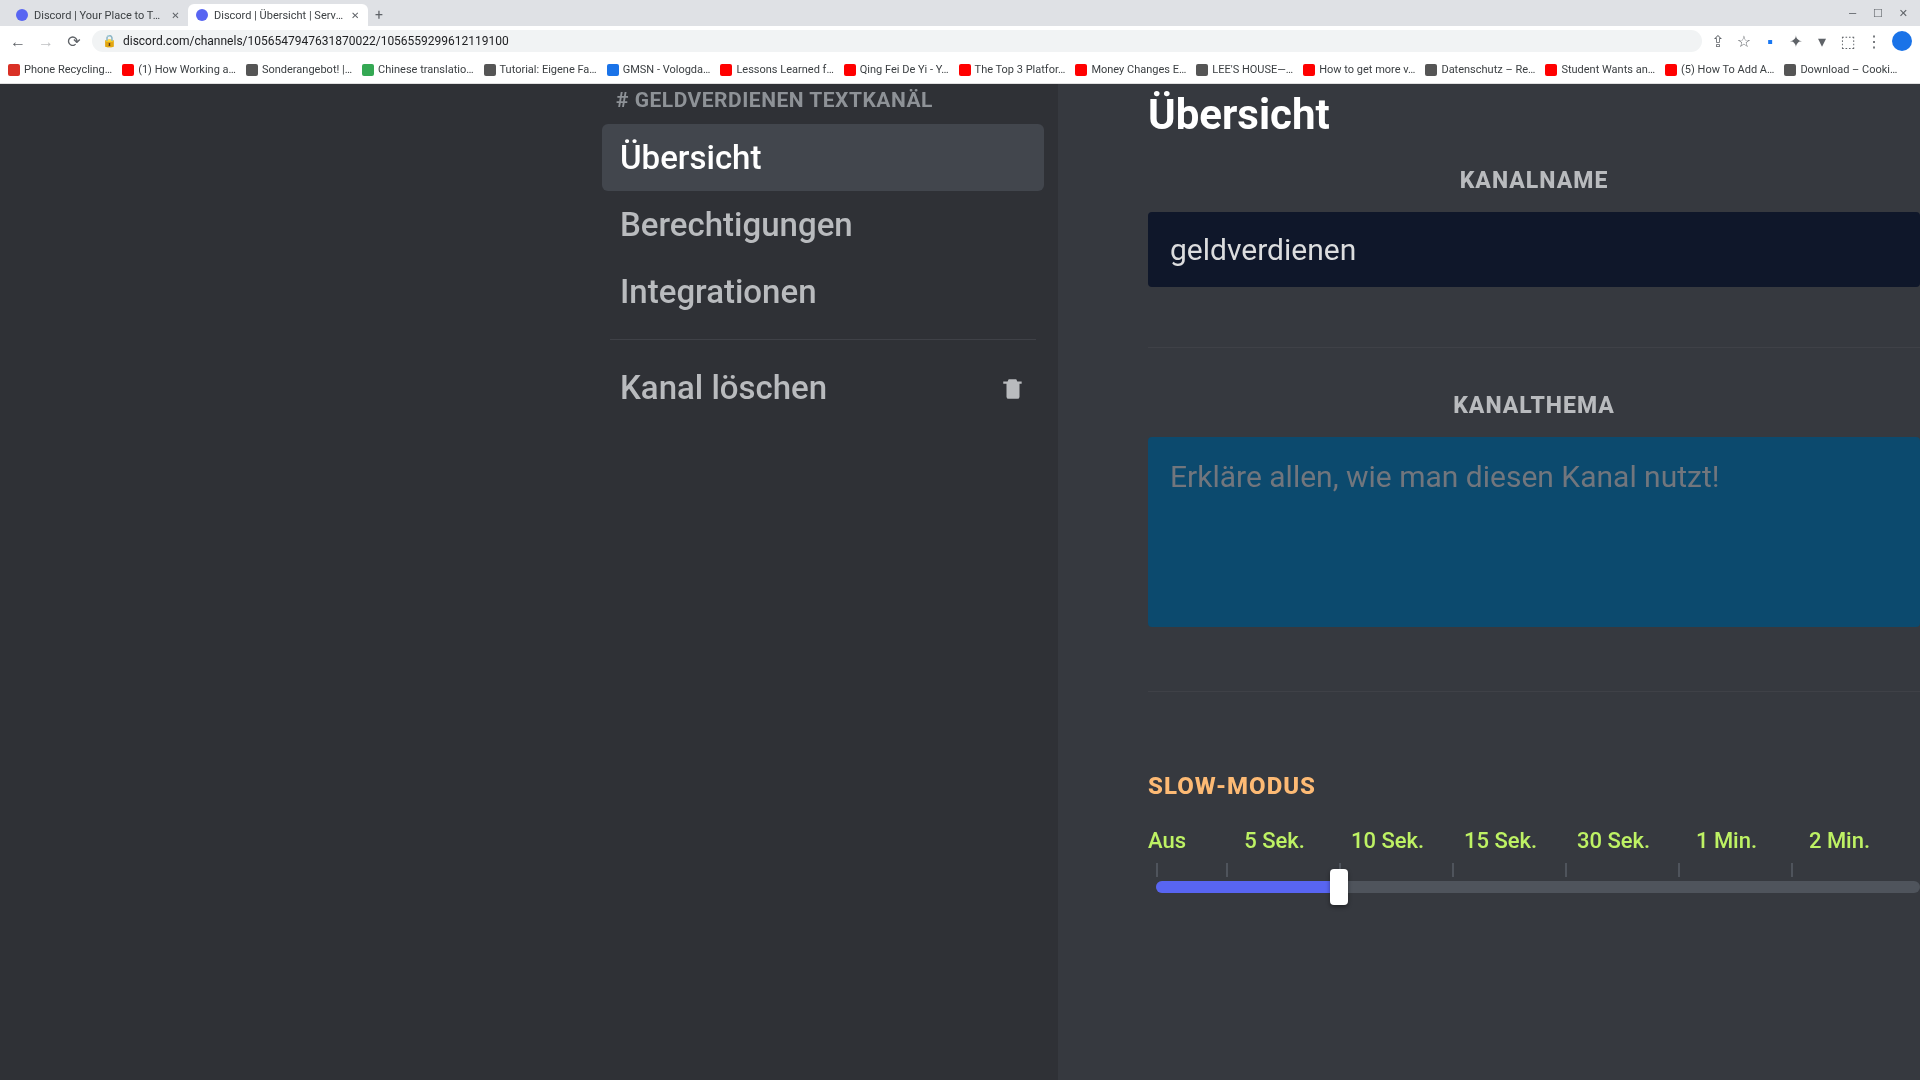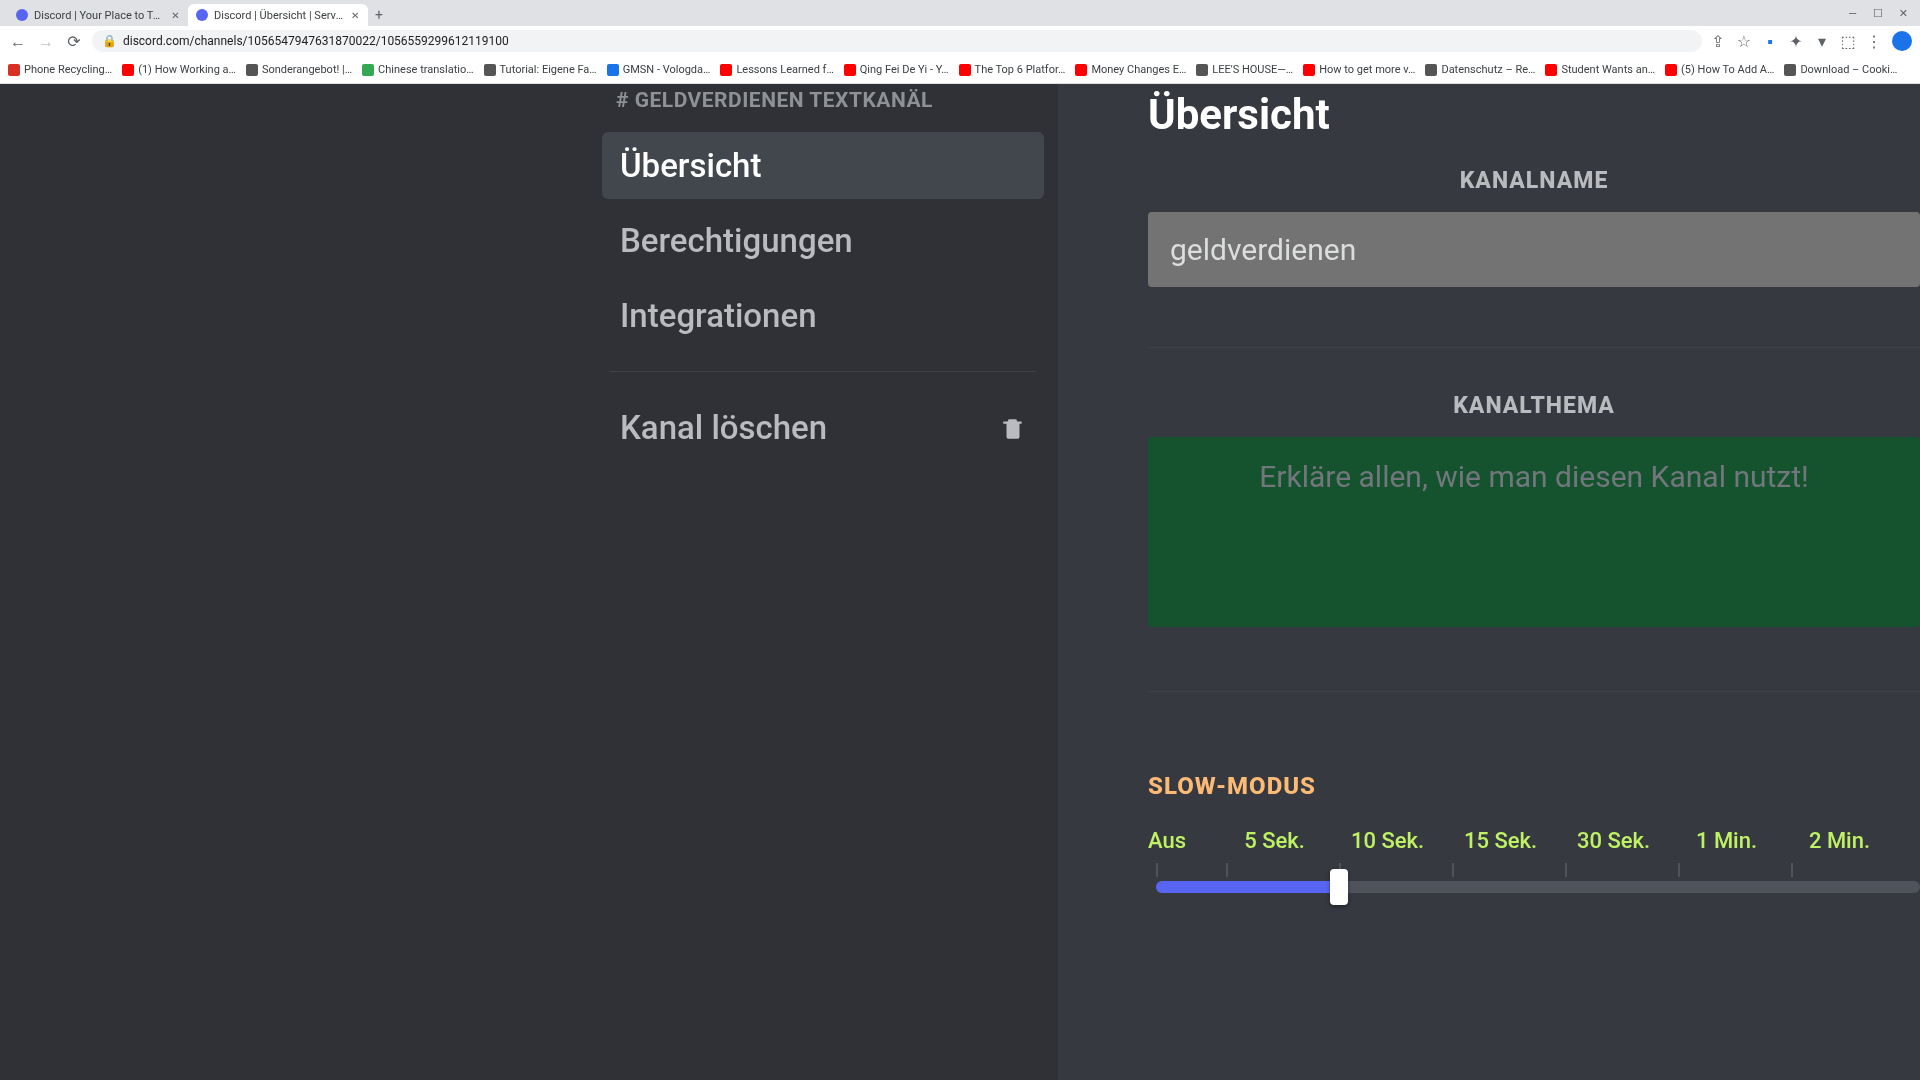--- a/index.html
+++ b/index.html
@@ -23,33 +23,33 @@
   .addr-icons-right .icon { width:16px; height:16px; display:flex; align-items:center; justify-content:center; }
   .avatar { width:20px; height:20px; border-radius:50%; background:#1a73e8; }
 
   .bm-row { height:28px; background:#fff; border-bottom:1px solid #e0e0e0; display:flex; align-items:center; padding:0 8px; gap:10px; overflow:hidden; }
   .bm { display:flex; align-items:center; gap:4px; font-size:11px; color:#3c4043; white-space:nowrap; }
   .bm .bfav { width:12px; height:12px; border-radius:2px; flex-shrink:0; }
 
   
   .page { height: calc(1080px - 84px); background:#36393f; display:flex; }
   .left-space { width: 588px; background:#2f3136; }
-  .sidebar { width: 470px; background:#2f3136; padding: 4px 14px 0 14px; display:flex; flex-direction:column;gap:8px; }
+  .sidebar { width: 470px; background:#2f3136; padding: 4px 14px 0 14px; display:flex; flex-direction:column; }
   .sb-header { color:#8e9297; font-size:21px; font-weight:700; letter-spacing:0.5px; padding: 0 14px 12px 14px; white-space:nowrap; overflow:hidden; }
   .sb-item { color:#b9bbbe; font-size:33px; font-weight:500; padding: 14px 18px; border-radius:6px; cursor:pointer; display:flex; align-items:center; justify-content:space-between; }
   .sb-item.active { background:#42464d; color:#fff; }
   .sb-divider { height:1px; background:#3f4147; margin: 14px 8px; }
   .trash { width:26px; height:26px; }
 
   .content { flex:1; background:#36393f; padding: 0 0 0 90px; overflow:hidden; }
   .content h1 { color:#fff; font-size:42px; font-weight:700; margin: 6px 0 28px 0; }
   .section-label { color:#b9bbbe; font-size:23px; font-weight:800; letter-spacing:1px; margin-bottom:18px;text-align:center; }
-  .text-input { width: 100%; background:#737373; border:none; border-radius:4px; color:#dcddde; font-size:30px; padding: 20px 22px; outline:none; }
+  .text-input { width: 100%; background:#0f172a; border:none; border-radius:4px; color:#dcddde; font-size:30px; padding: 20px 22px; outline:none; }
   .section-sep { height:1px; background:#3f4147; margin: 60px 0 44px 0; width:100%; }
-  .textarea { width:100%; height:190px; background:#14532d; border:none; border-radius:4px; color:#dcddde; font-size:30px; padding: 22px 22px; outline:none; resize:none; font-family:inherit;text-align:center; }
+  .textarea { width:100%; height:190px; background:#0c4a6e; border:none; border-radius:4px; color:#dcddde; font-size:30px; padding: 22px 22px; outline:none; resize:none; font-family:inherit; }
   .textarea::placeholder { color:#72767d; }
 
   .slow-label { color:#fdba74; font-size:24px; font-weight:800; letter-spacing:1px; margin: 80px 0 28px 0; }
   .slider-ticks { display:flex; font-size:22px; color:#bef264; font-weight:500; }
   .tick-label { width: 113px; text-align:center; }
   .tick-label:first-child { text-align:left; width: 70px;}
   .slider-wrap { position:relative; height:32px; margin-top:10px; }
   .track-bg { position:absolute; top:18px; left:8px; right:0; height:12px; background:#4f545c; border-radius:6px; }
   .track-fill { position:absolute; top:18px; left:8px; height:12px; background:#5865F2; border-radius:6px; }
   .tick-marks { position:absolute; top:0; left:8px; right:0; height:14px; display:flex; }
@@ -131,21 +131,21 @@
       <div class="bm">
         <span class="bfav" style="background: rgb(255, 0, 0);"></span>
         <span>Lessons Learned f…</span>
       </div>
       <div class="bm">
         <span class="bfav" style="background: rgb(255, 0, 0);"></span>
         <span>Qing Fei De Yi - Y…</span>
       </div>
       <div class="bm">
         <span class="bfav" style="background: rgb(255, 0, 0);"></span>
-        <span>The Top 6 Platfor…</span>
+        <span>The Top 3 Platfor…</span>
       </div>
       <div class="bm">
         <span class="bfav" style="background: rgb(255, 0, 0);"></span>
         <span>Money Changes E…</span>
       </div>
       <div class="bm">
         <span class="bfav" style="background: rgb(85, 85, 85);"></span>
         <span>LEE'S HOUSE—…</span>
       </div>
       <div class="bm">

